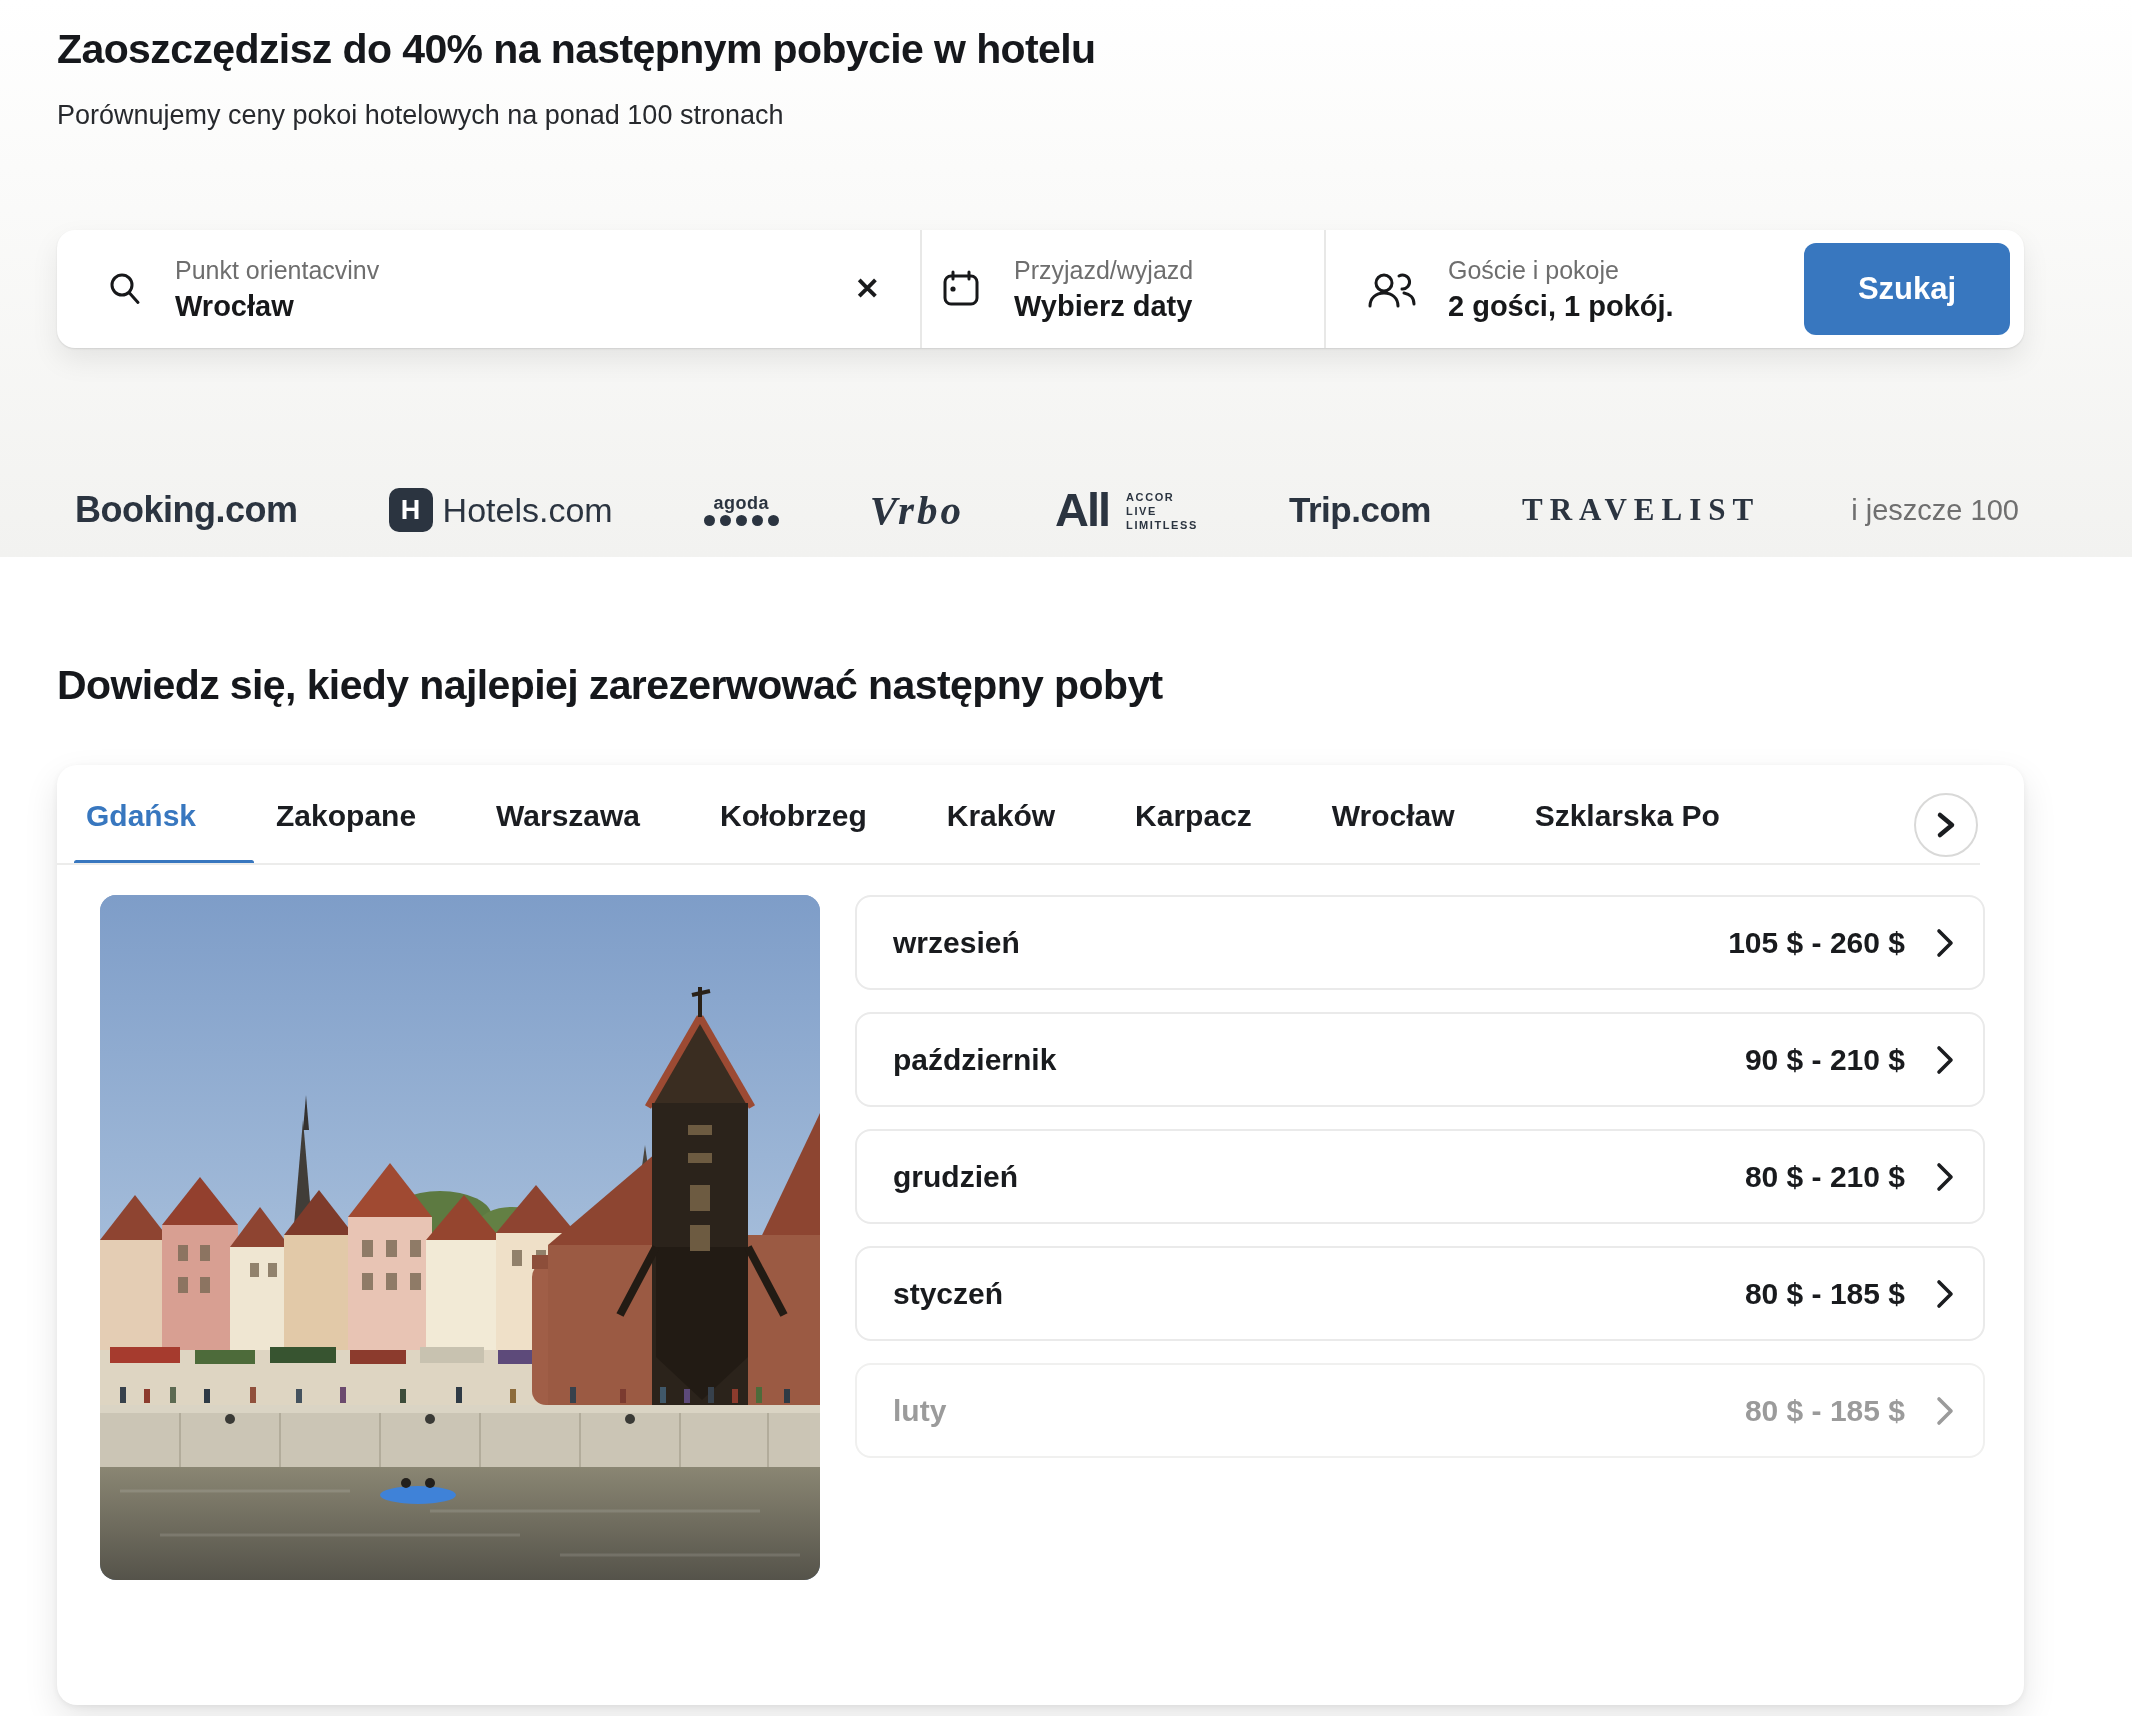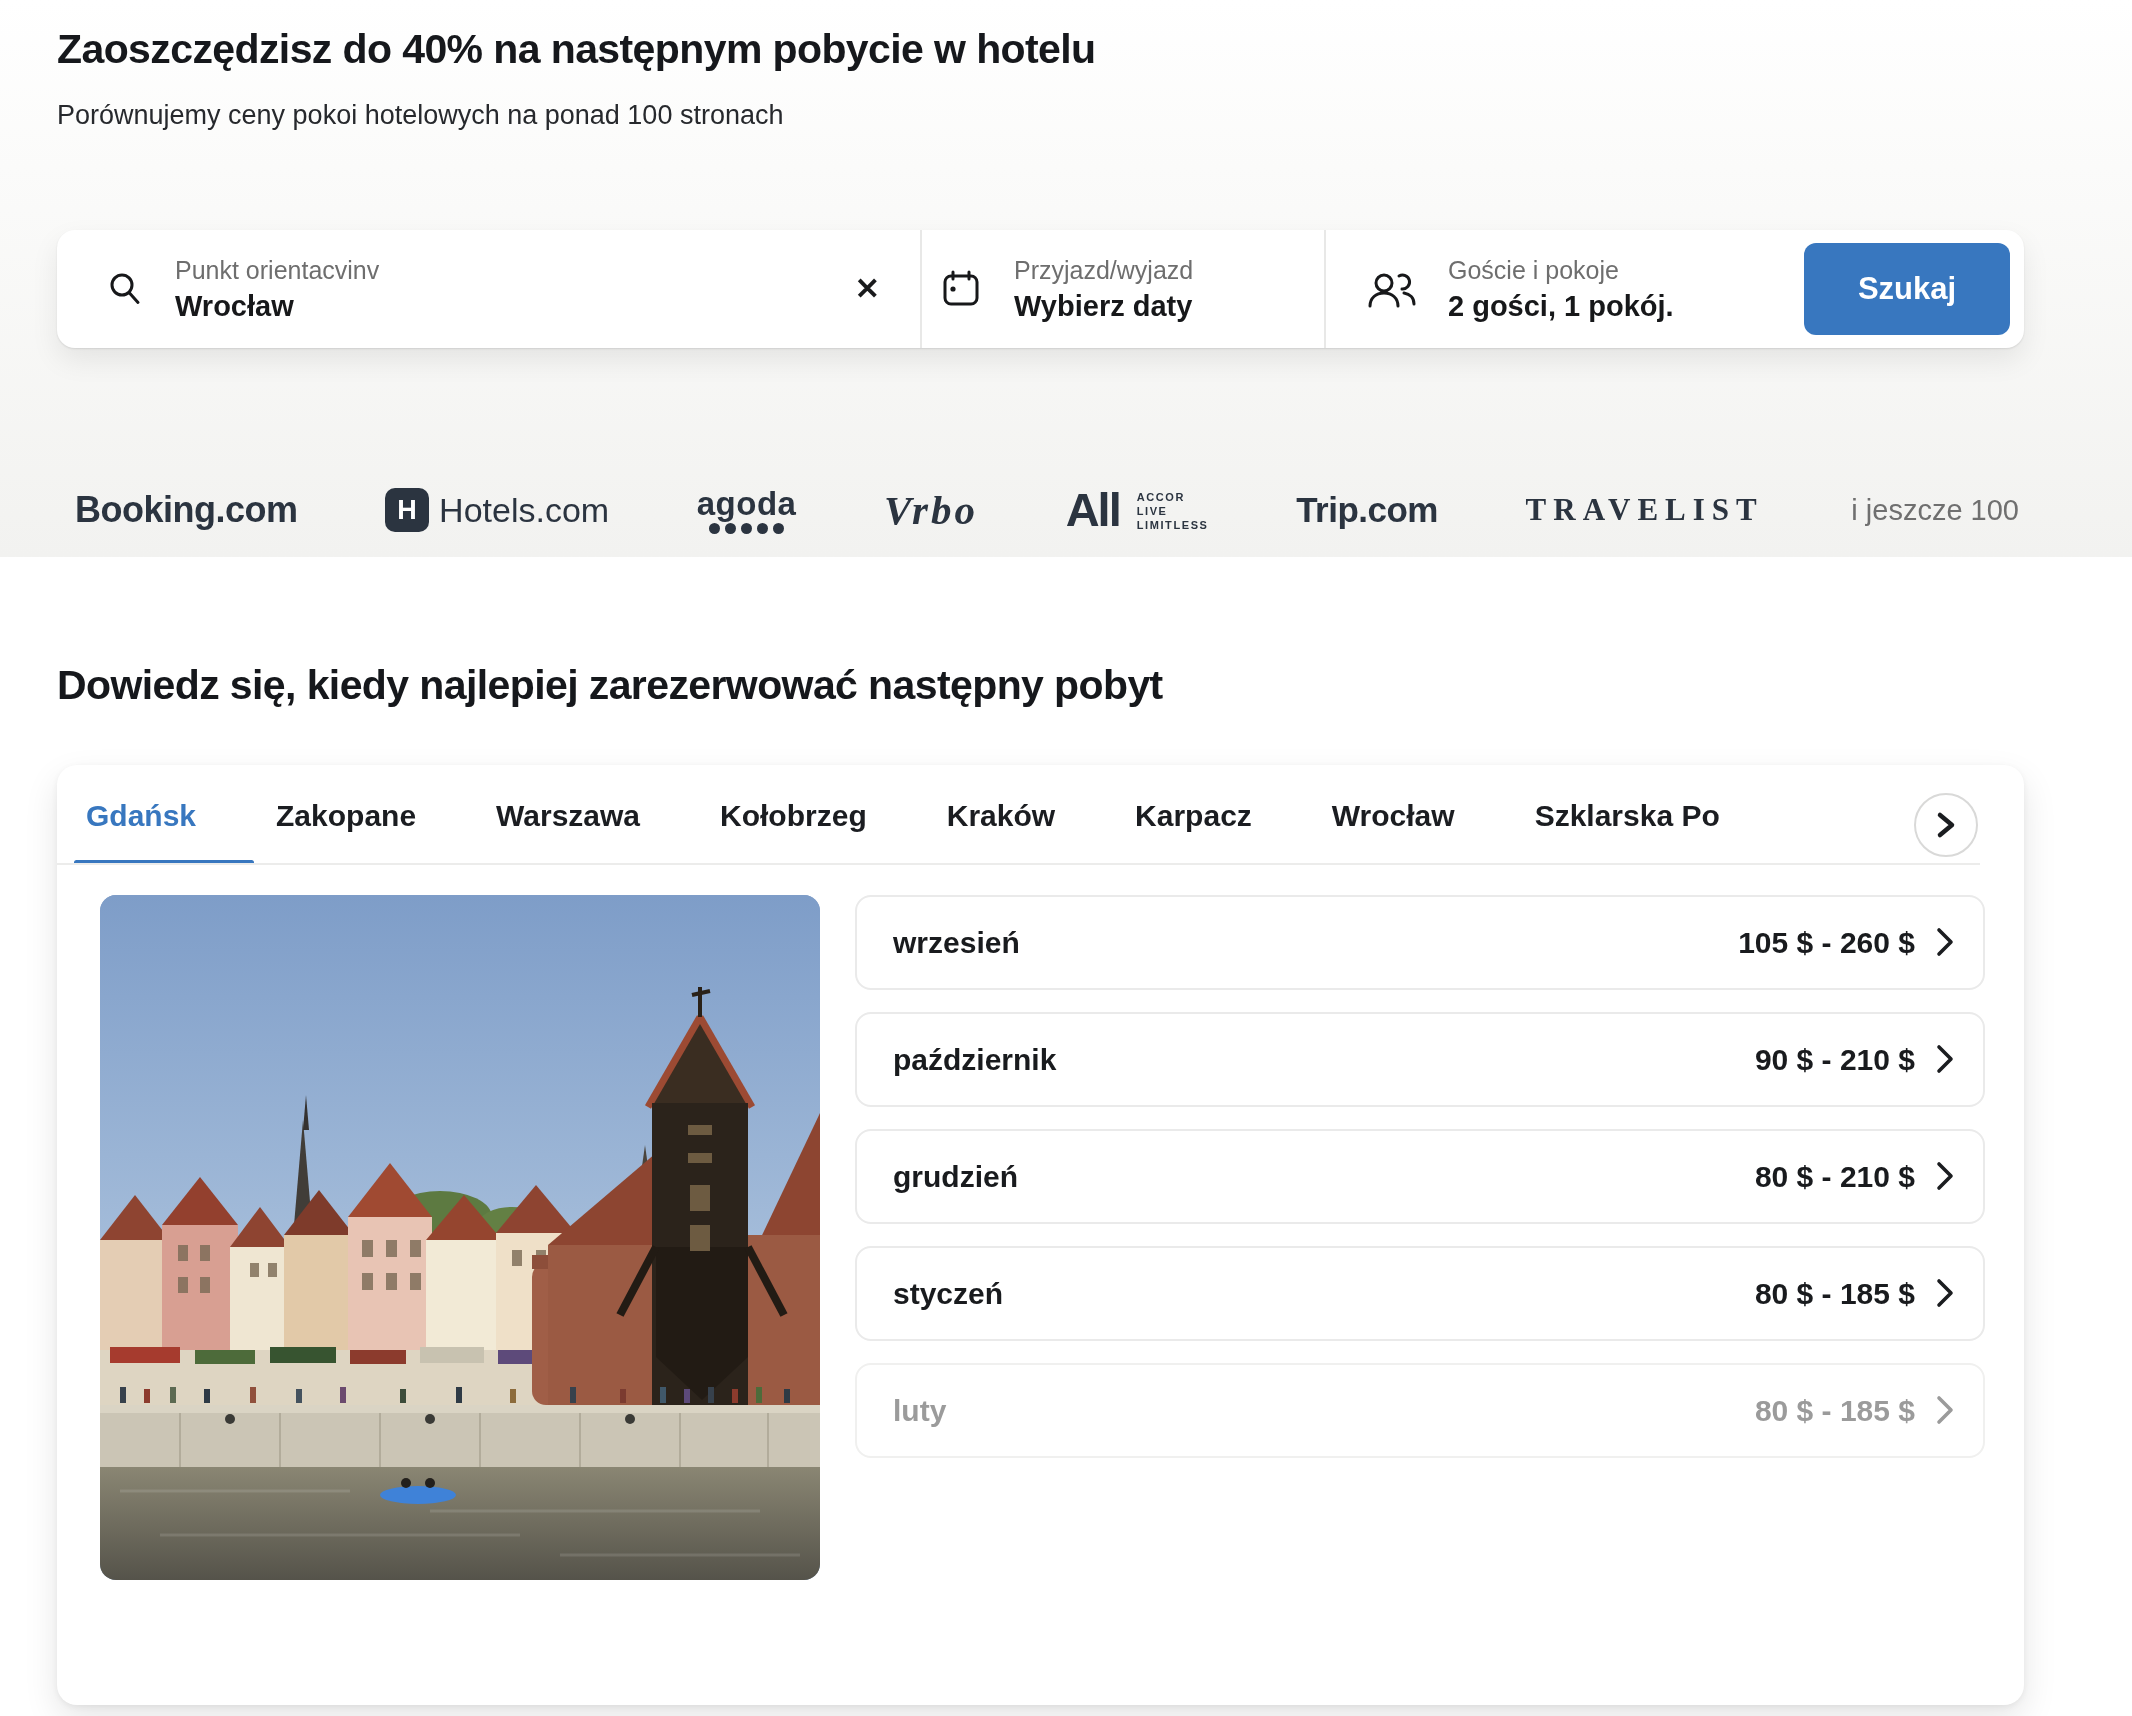--- a/index.html
+++ b/index.html
@@ -34,21 +34,21 @@
   .search-btn{width:206px;height:92px;border:none;border-radius:12px;background:var(--accent);
               color:#fff;font-size:31px;font-weight:700;font-family:inherit;cursor:pointer}
 
   
   .partners{position:absolute;left:75px;top:468px;width:1944px;height:84px;display:flex;
             align-items:center;justify-content:space-between;color:var(--logo-ink)}
   .lg-booking{font-size:36px;font-weight:700;letter-spacing:-.5px}
   .lg-hotels{display:flex;align-items:center;gap:10px;font-size:34px;font-weight:500}
   .lg-hotels-ic{width:44px;height:44px;border-radius:10px;background:var(--logo-ink);color:#fff;
                 display:flex;align-items:center;justify-content:center;font-size:27px;font-weight:700}
-  .lg-agoda{display:flex;flex-direction:column;align-items:center;gap:3px;font-size:33px;
+  .lg-agoda{display:flex;flex-direction:column;align-items:center;gap:3px;font-size:18px;
             font-weight:700;letter-spacing:.5px;line-height:1}
   .lg-agoda .dots{display:flex;gap:5px}
   .lg-agoda .dots i{width:11px;height:11px;border-radius:50%;background:var(--logo-ink)}
   .lg-vrbo{font-family:"Liberation Serif",serif;font-style:italic;font-weight:700;
            font-size:41px;letter-spacing:3px}
   .lg-accor{display:flex;align-items:flex-end;gap:17px}
   .lg-accor-word{font-size:47px;font-weight:800;letter-spacing:-2px;line-height:.9}
   .lg-accor-tag{display:flex;flex-direction:column;gap:3px;font-size:11px;font-weight:700;
                 letter-spacing:1.6px;line-height:1}
   .lg-trip{font-size:35px;font-weight:800;letter-spacing:-.5px}
@@ -79,21 +79,21 @@
          overflow:hidden;background:#8ba6cb}
   .scene svg{display:block;width:100%;height:100%}
 
   .monthlist{position:absolute;left:755px;top:0;width:1130px;height:685px;overflow:hidden}
   .monthlist::after{content:"";position:absolute;left:0;right:0;bottom:0;height:95px;
      pointer-events:none;
      background:linear-gradient(180deg,rgba(255,255,255,0),rgba(255,255,255,.85) 55%,#fff)}
   .mrow{height:95px;margin-bottom:22px;border:2px solid #eaeaea;border-radius:16px;display:flex;
         align-items:center;padding:0 28px 0 36px;background:#fff;cursor:pointer}
   .mrow-name{font-size:30px;font-weight:700;color:#191b1e}
-  .mrow-right{margin-left:auto;display:flex;align-items:flex-start;gap:20px}
+  .mrow-right{margin-left:auto;display:flex;align-items:center;gap:30px}
   .mrow-price{font-size:30px;font-weight:700;color:#191b1e;white-space:nowrap}
   .mrow.is-muted{border-color:#f0f0ef}
   .mrow.is-muted .mrow-name,.mrow.is-muted .mrow-price{color:#9b9b9b}
   .mrow.is-muted svg path{stroke:#9b9b9b}
 </style>
 </head>
 <body>
 
 <div class="hero-bg"></div>
 

